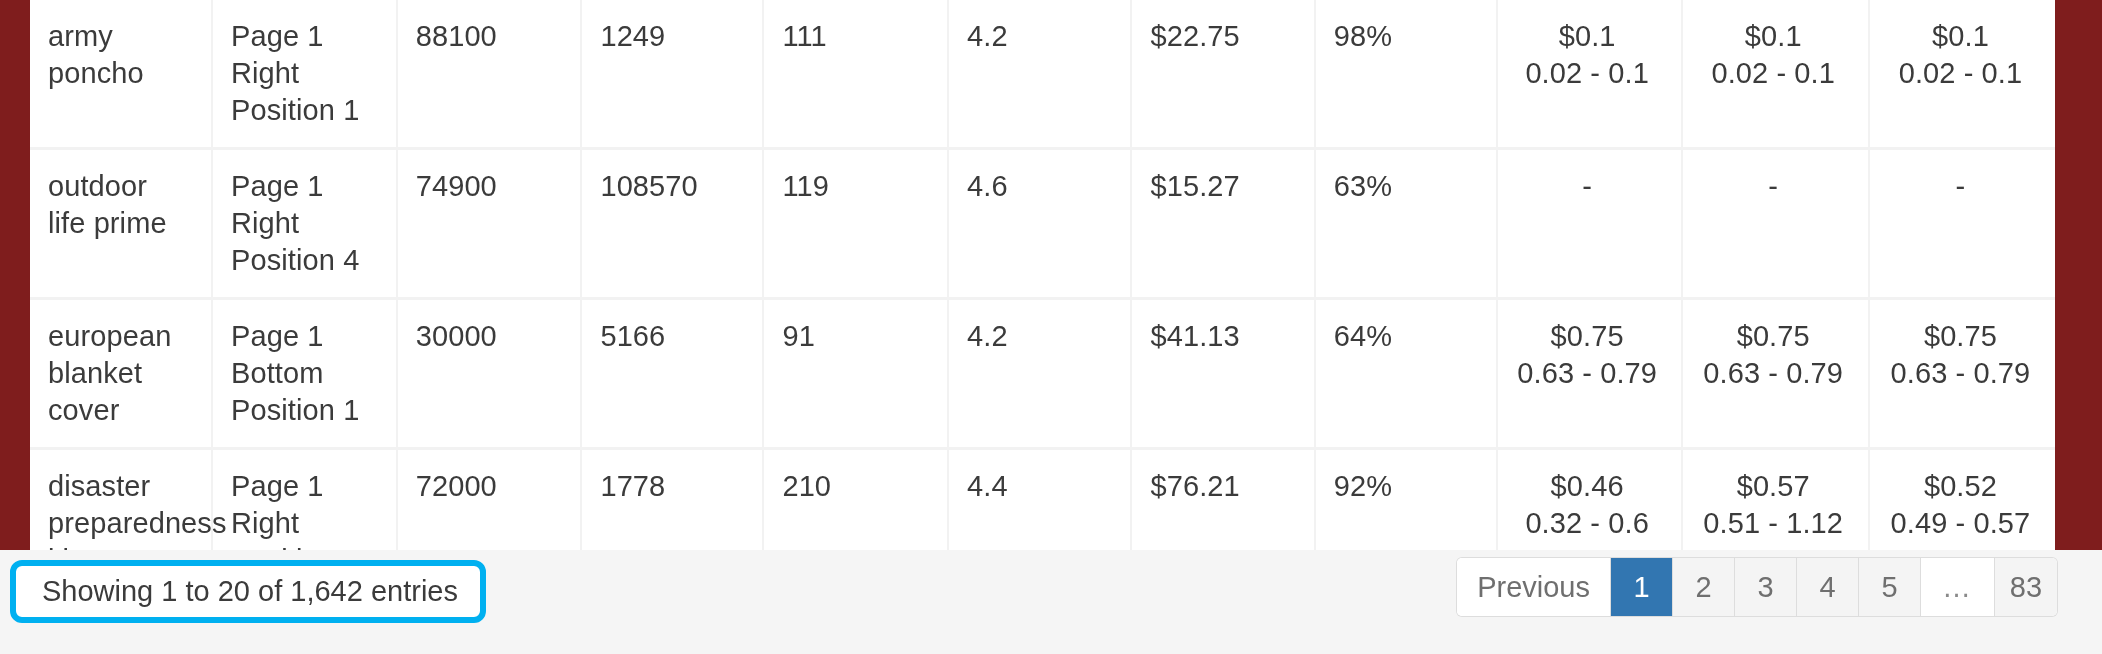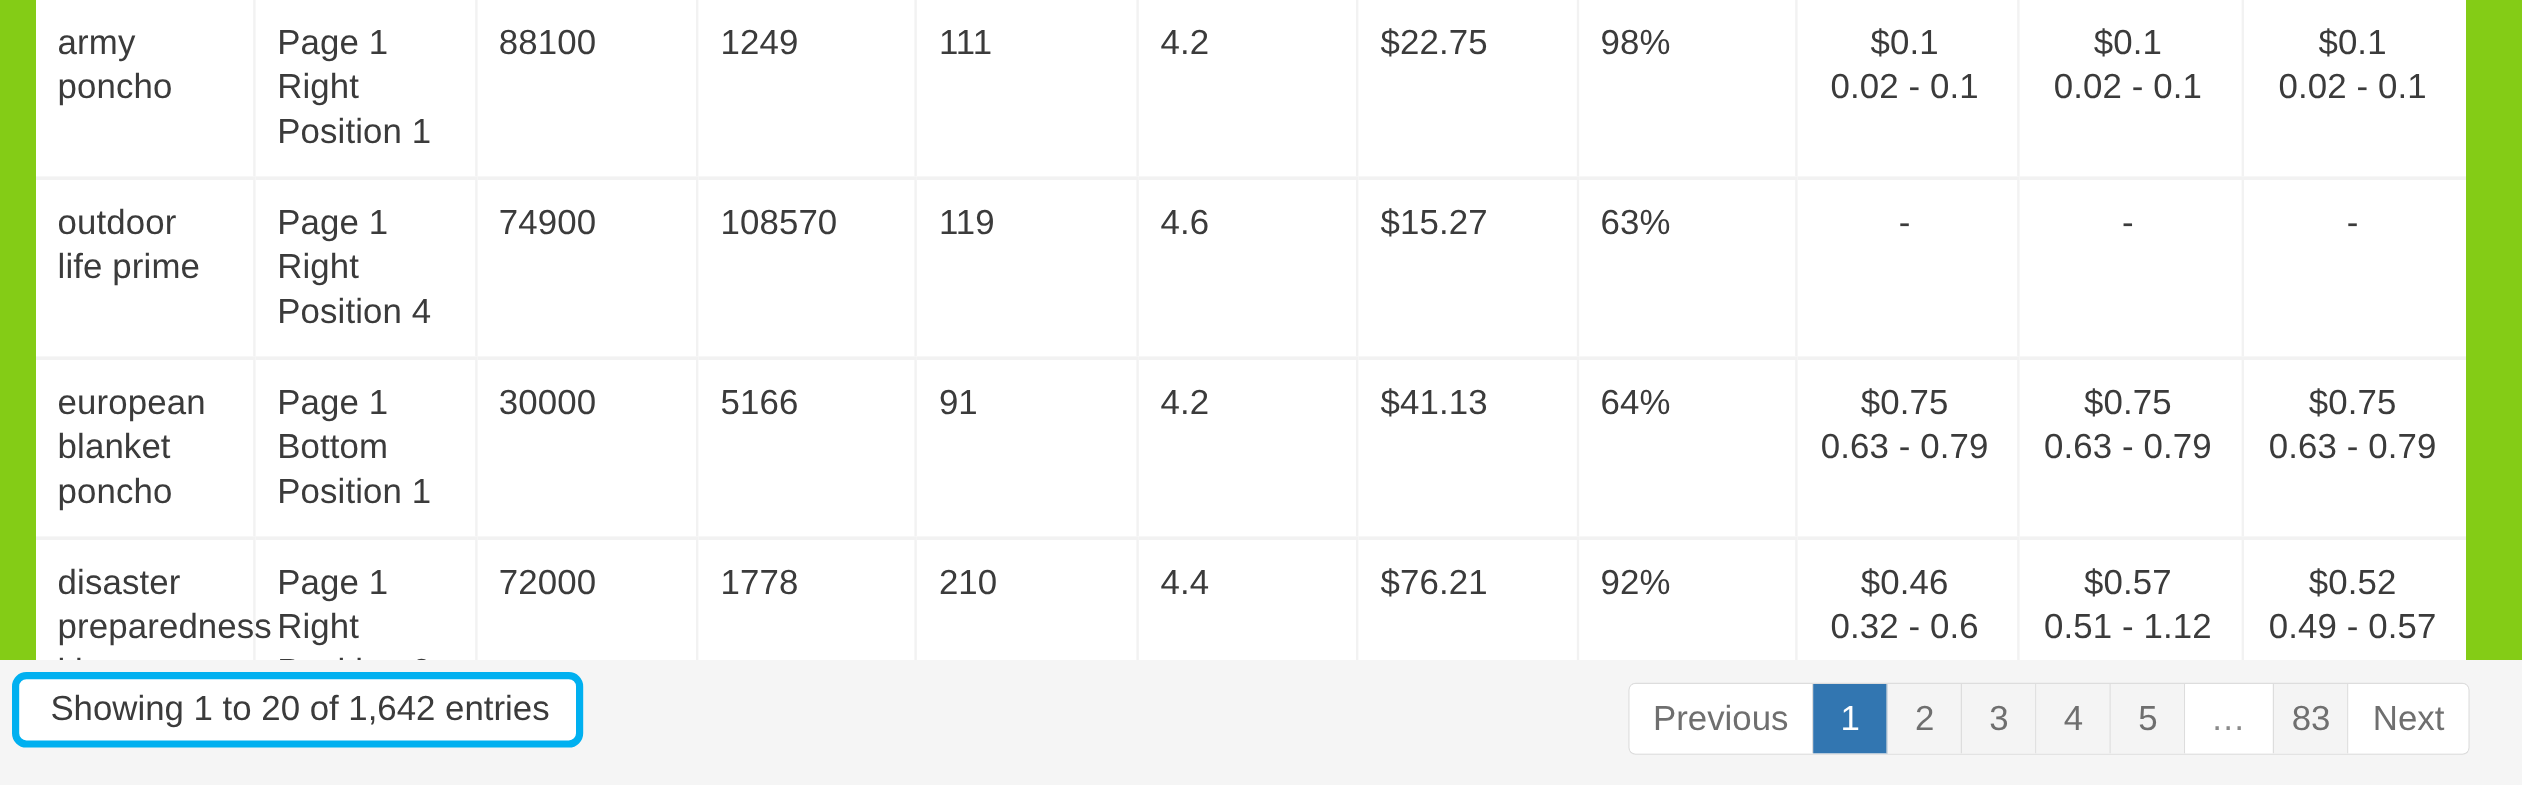--- a/index.html
+++ b/index.html
@@ -10,21 +10,21 @@
     height: 654px;
     overflow: hidden;
     background: #f5f5f5;
     font-family: "Liberation Sans", sans-serif;
   }
 
   #app {
     position: relative;
     width: 2102px;
     height: 654px;
-    background: #84cc16;
+    background: #7f1d1d;
   }
 
   
   .table-wrap {
     position: absolute;
     left: 30px;
     top: 0;
     width: 2025px;
     background: #ffffff;
   }
@@ -94,21 +94,21 @@
   .info-text {
     padding-left: 26px;
     font-size: 29px;
     color: #3b3b3b;
     white-space: nowrap;
   }
 
   .pagination {
     position: absolute;
     right: 45px;
-    top: 20px;
+    top: 8px;
     display: flex;
     align-items: stretch;
     border-radius: 5px;
     overflow: hidden;
     box-shadow: 0 0 0 1px #dddddd;
     background: #ffffff;
     text-align: right;
   }
   .page-btn {
     min-width: 74px;
@@ -193,21 +193,21 @@
             <span class="bid-top">-</span>
             <span class="bid-rng"></span>
           </td>
           <td class="bid">
             <span class="bid-top">-</span>
             <span class="bid-rng"></span>
           </td>
         </tr>
 
         <tr>
-          <td>european blanket poncho</td>
+          <td>european blanket cover</td>
           <td>Page 1 Bottom Position 1</td>
           <td class="num">30000</td>
           <td class="num">5166</td>
           <td class="num">91</td>
           <td class="num">4.2</td>
           <td class="num">$41.13</td>
           <td class="num">64%</td>
           <td class="bid">
             <span class="bid-top">$0.75</span>
             <span class="bid-rng">0.63 - 0.79</span>
@@ -257,18 +257,17 @@
 
     <div class="pagination">
       <div class="page-btn edge">Previous</div>
       <div class="page-btn page-num active">1</div>
       <div class="page-btn page-num">2</div>
       <div class="page-btn page-num">3</div>
       <div class="page-btn page-num">4</div>
       <div class="page-btn page-num">5</div>
       <div class="page-btn ellipsis">…</div>
       <div class="page-btn page-num">83</div>
-      <div class="page-btn edge">Next</div>
     </div>
 
   </div>
 
 </div>
 
 </body></html>

